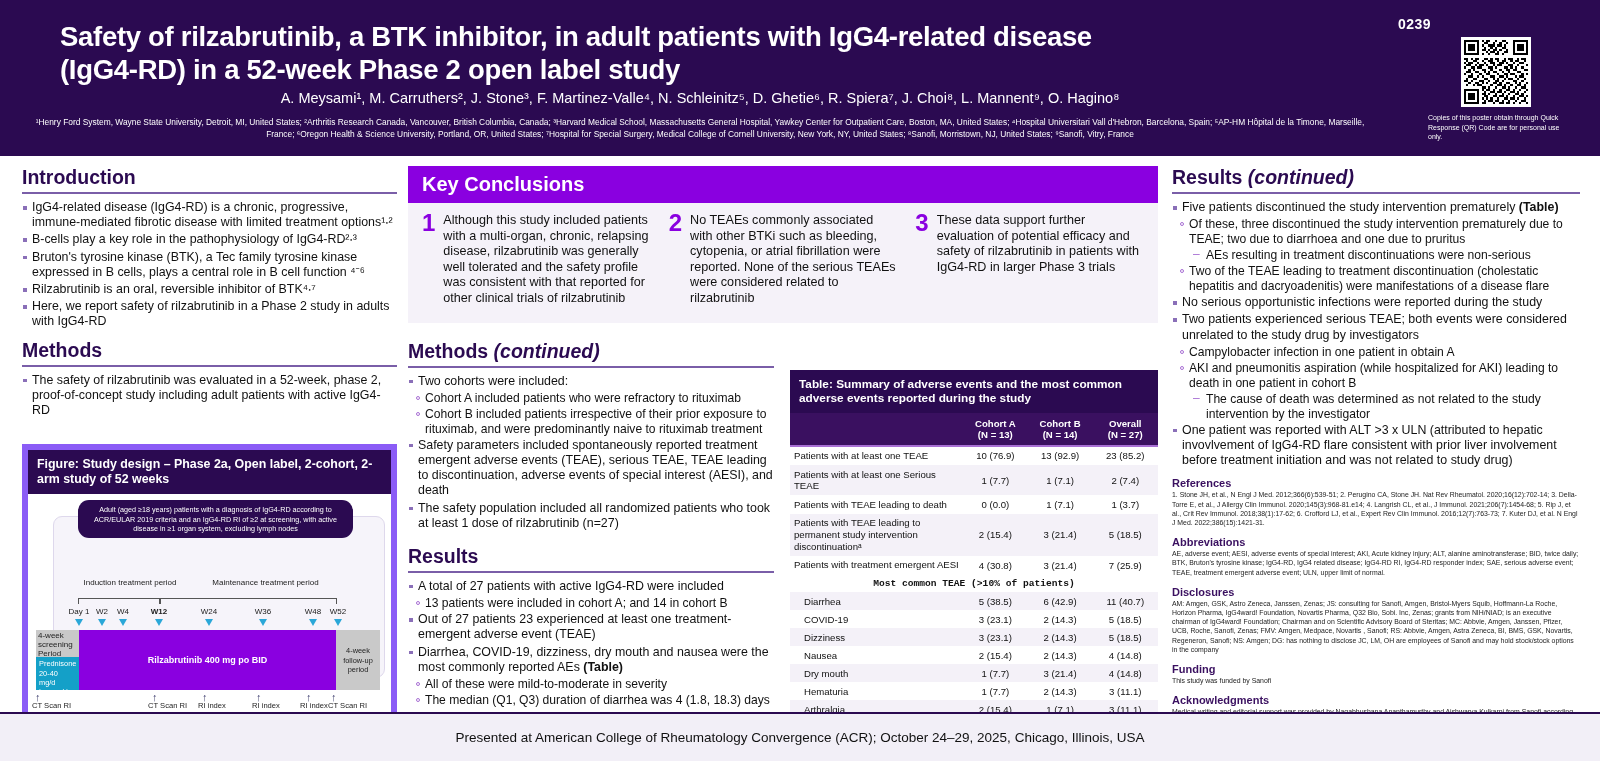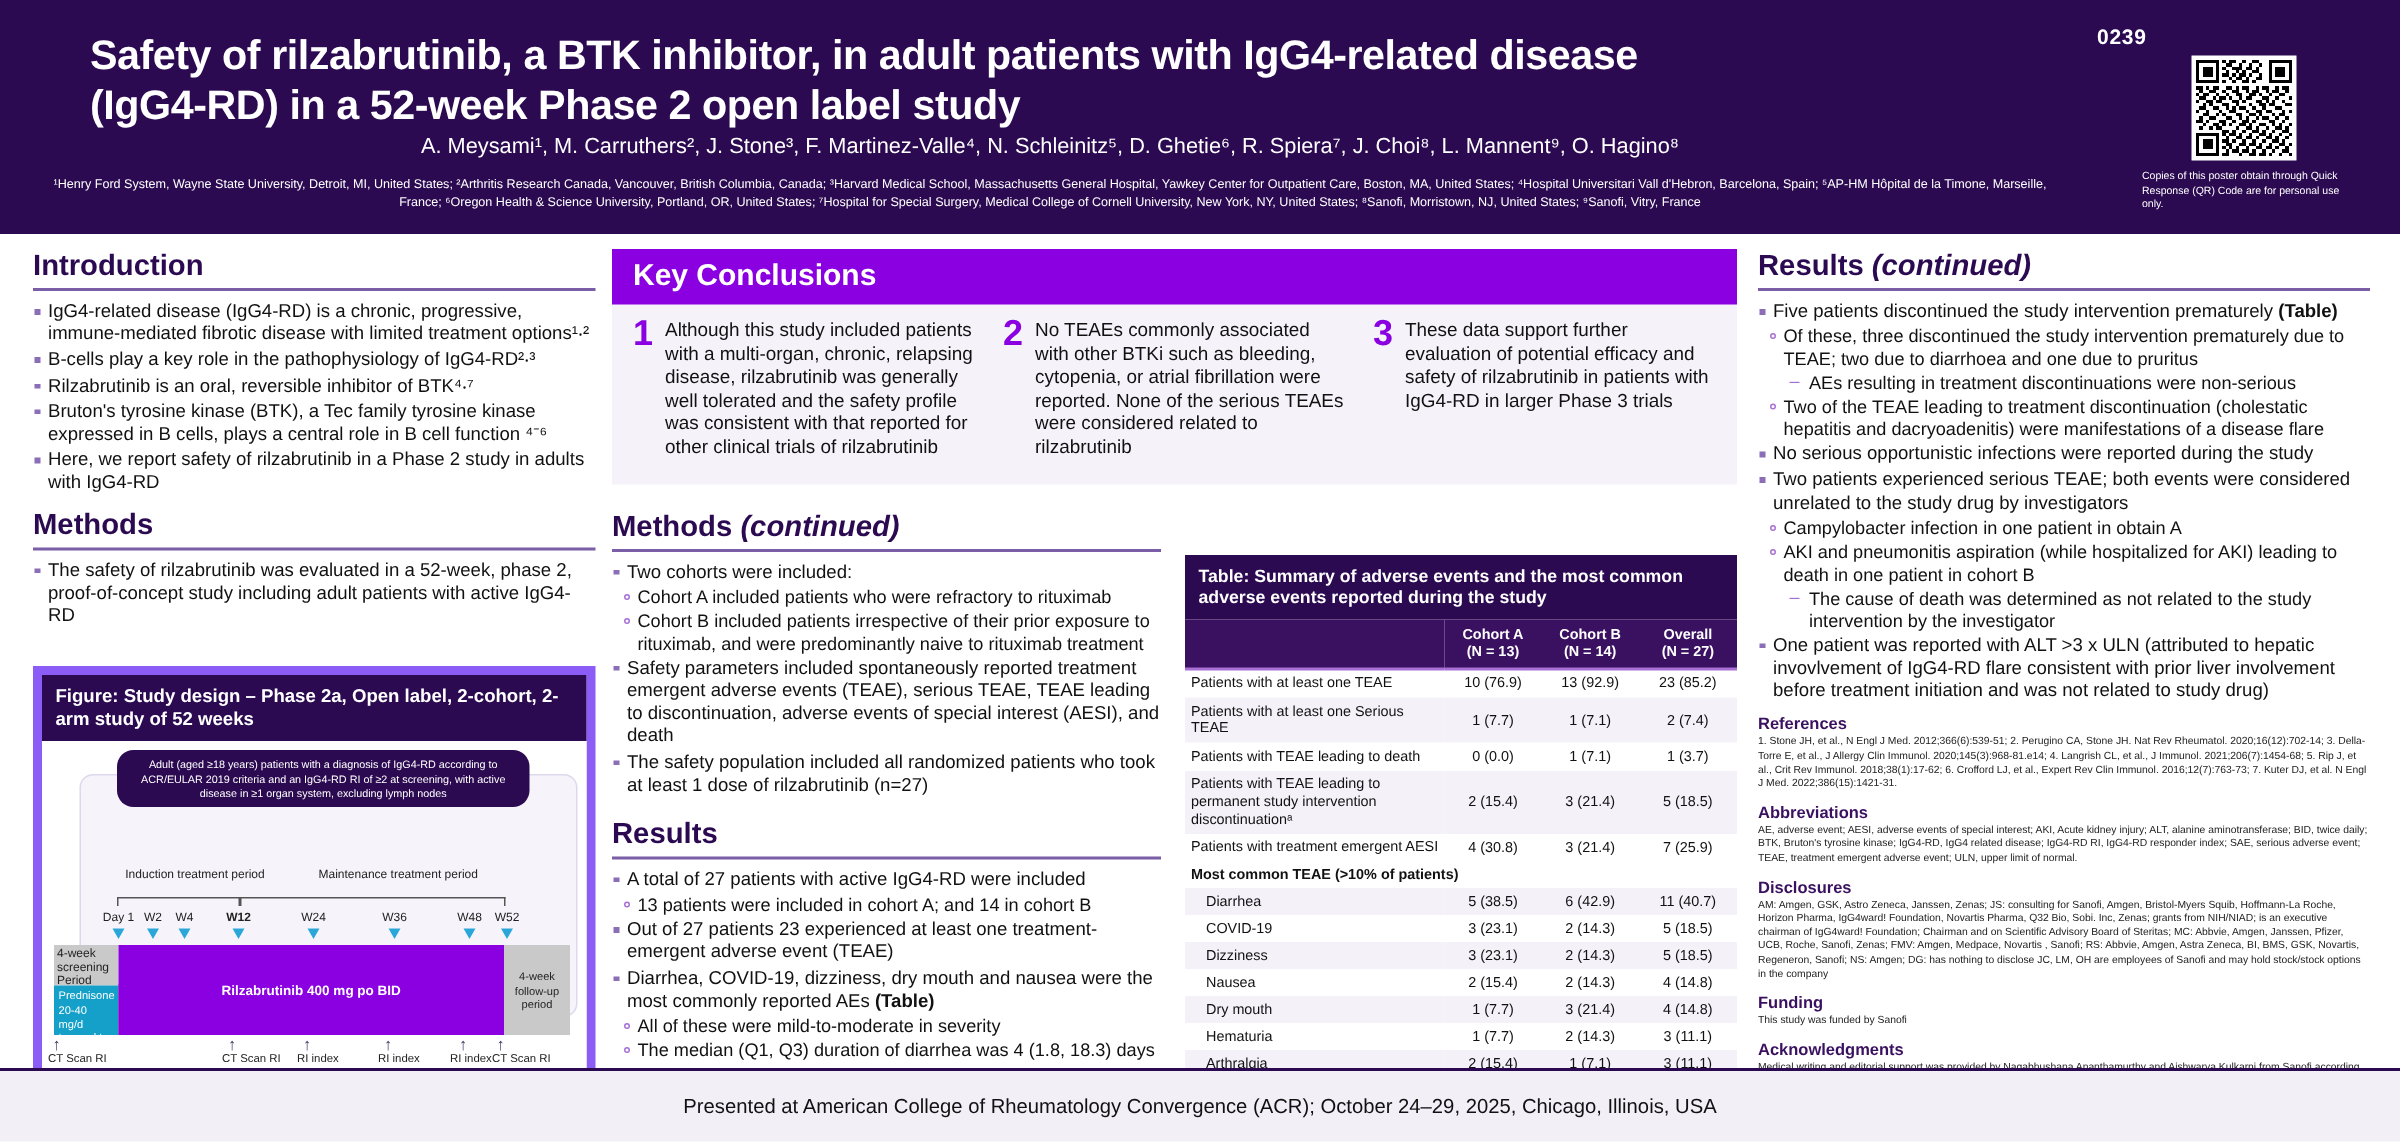--- a/index.html
+++ b/index.html
@@ -126,21 +126,21 @@
     background:#3a1060;color:#fff;font-size:9.6px;font-weight:bold;
     padding:5px 4px;text-align:center;vertical-align:bottom;
     border-bottom:2px solid #a86fd4;
   }
   table.ae th.lbl-col{text-align:left;}
   table.ae td{
     font-size:9.6px;padding:3.5px 4px;color:#111;text-align:center;
   }
   table.ae td.rowlbl{text-align:left;line-height:11.6px;}
   table.ae tr.alt td{background:#f4f1f8;}
-  table.ae tr.grp td{font-weight:bold;text-align:left;}
+  table.ae tr.grp td{font-weight:bold;text-align:center;font-family:Liberation Mono, monospace;}
   table.ae td.indent{padding-left:14px;text-align:left;}
   .tbl-notes{font-size:6.6px;line-height:8.4px;color:#333;font-style:italic;margin-top:4px;}
 
   
   .mini-h{color:#3a1060;font-weight:bold;font-size:11px;margin-top:9px;margin-bottom:1px;}
   .mini-t{font-size:6.9px;line-height:9.2px;color:#222;}
 
   
   .footer{
     position:absolute;left:0;bottom:0;width:1600px;height:47px;
@@ -395,22 +395,22 @@
       <div class="qr-note">Copies of this poster obtain through Quick Response (QR) Code are for personal use only.</div>
     </div>
   </div>
 
   <div class="col-left">
 
     <div class="sec-h">Introduction</div>
     <ul class="b">
       <li>IgG4-related disease (IgG4-RD) is a chronic, progressive, immune-mediated fibrotic disease with limited treatment options¹‧²</li>
       <li>B-cells play a key role in the pathophysiology of IgG4-RD²‧³</li>
+      <li>Bruton's tyrosine kinase (BTK), a Tec family tyrosine kinase expressed in B cells, plays a central role in B cell function ⁴⁻⁶</li>
       <li>Rilzabrutinib is an oral, reversible inhibitor of BTK⁴‧⁷</li>
-      <li>Bruton's tyrosine kinase (BTK), a Tec family tyrosine kinase expressed in B cells, plays a central role in B cell function ⁴⁻⁶</li>
       <li>Here, we report safety of rilzabrutinib in a Phase 2 study in adults with IgG4-RD</li>
     </ul>
 
     <div class="sec-h" style="margin-top:9px;">Methods</div>
     <ul class="b">
       <li>The safety of rilzabrutinib was evaluated in a 52-week, phase 2, proof-of-concept study including adult patients with active IgG4-RD</li>
     </ul>
 
     <div class="fig-wrap">
       <div class="fig-title">Figure: Study design – Phase 2a, Open label, 2-cohort, 2-arm study of 52 weeks</div>

